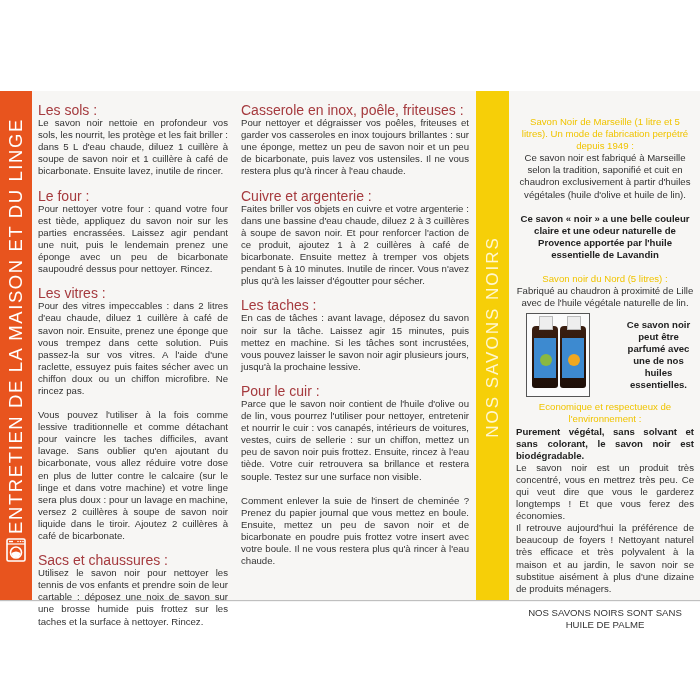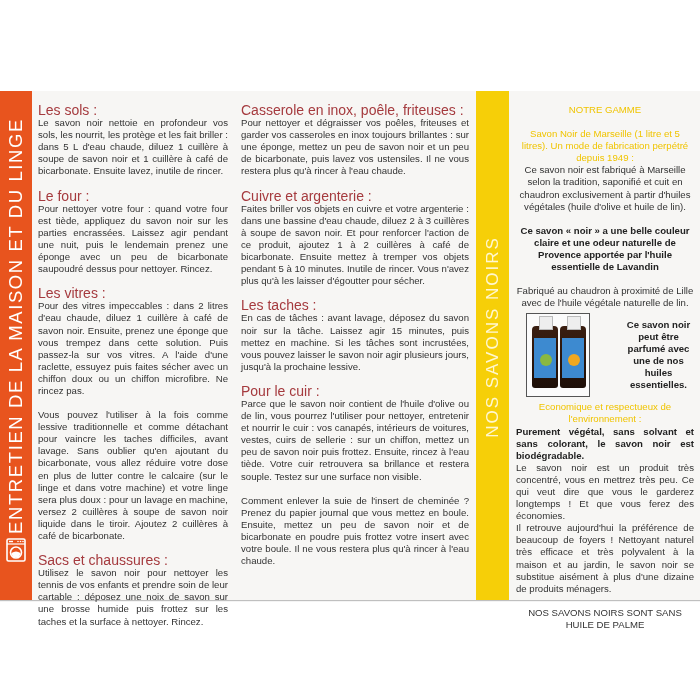--- a/index.html
+++ b/index.html
@@ -138,27 +138,27 @@
     <div class="sec">
       <p>Comment enlever la suie de l'insert de cheminée ? Prenez du papier journal que vous mettez en boule. Ensuite, mettez un peu de savon noir et de bicarbonate en poudre puis frottez votre insert avec votre boule. Il ne vous restera plus qu'à rincer à l'eau chaude.</p>
     </div>
   </div>
 
   <div class="band yellow">
     <div class="band-title">NOS SAVONS NOIRS</div>
   </div>
 
   <div class="col c3">
-    <div class="y-title">NOTRE GAMME</div>
     <div class="gap"></div>
     <div class="y-title">Savon Noir de Marseille (1 litre et 5 litres). Un mode de fabrication perpétré depuis 1949 :</div>
     <p>Ce savon noir est fabriqué à Marseille selon la tradition, saponifié et cuit en chaudron exclusivement à partir d'huiles végétales (huile d'olive et huile de lin).</p>
     <div class="gap"></div>
     <p class="bold">Ce savon « noir » a une belle couleur claire et une odeur naturelle de Provence apportée par l'huile essentielle de Lavandin</p>
     <div class="gap"></div>
+    <div class="y-title">Savon noir du Nord (5 litres) :</div>
     <p>Fabriqué au chaudron à proximité de Lille avec de l'huile végétale naturelle de lin.</p>
     <div class="product-row">
       <div class="product-img">
         <div class="bottle b1">
             <div class="label">
               <div class="fruit"></div>
             </div>
           </div>
         <div class="bottle b2">
             <div class="label">

